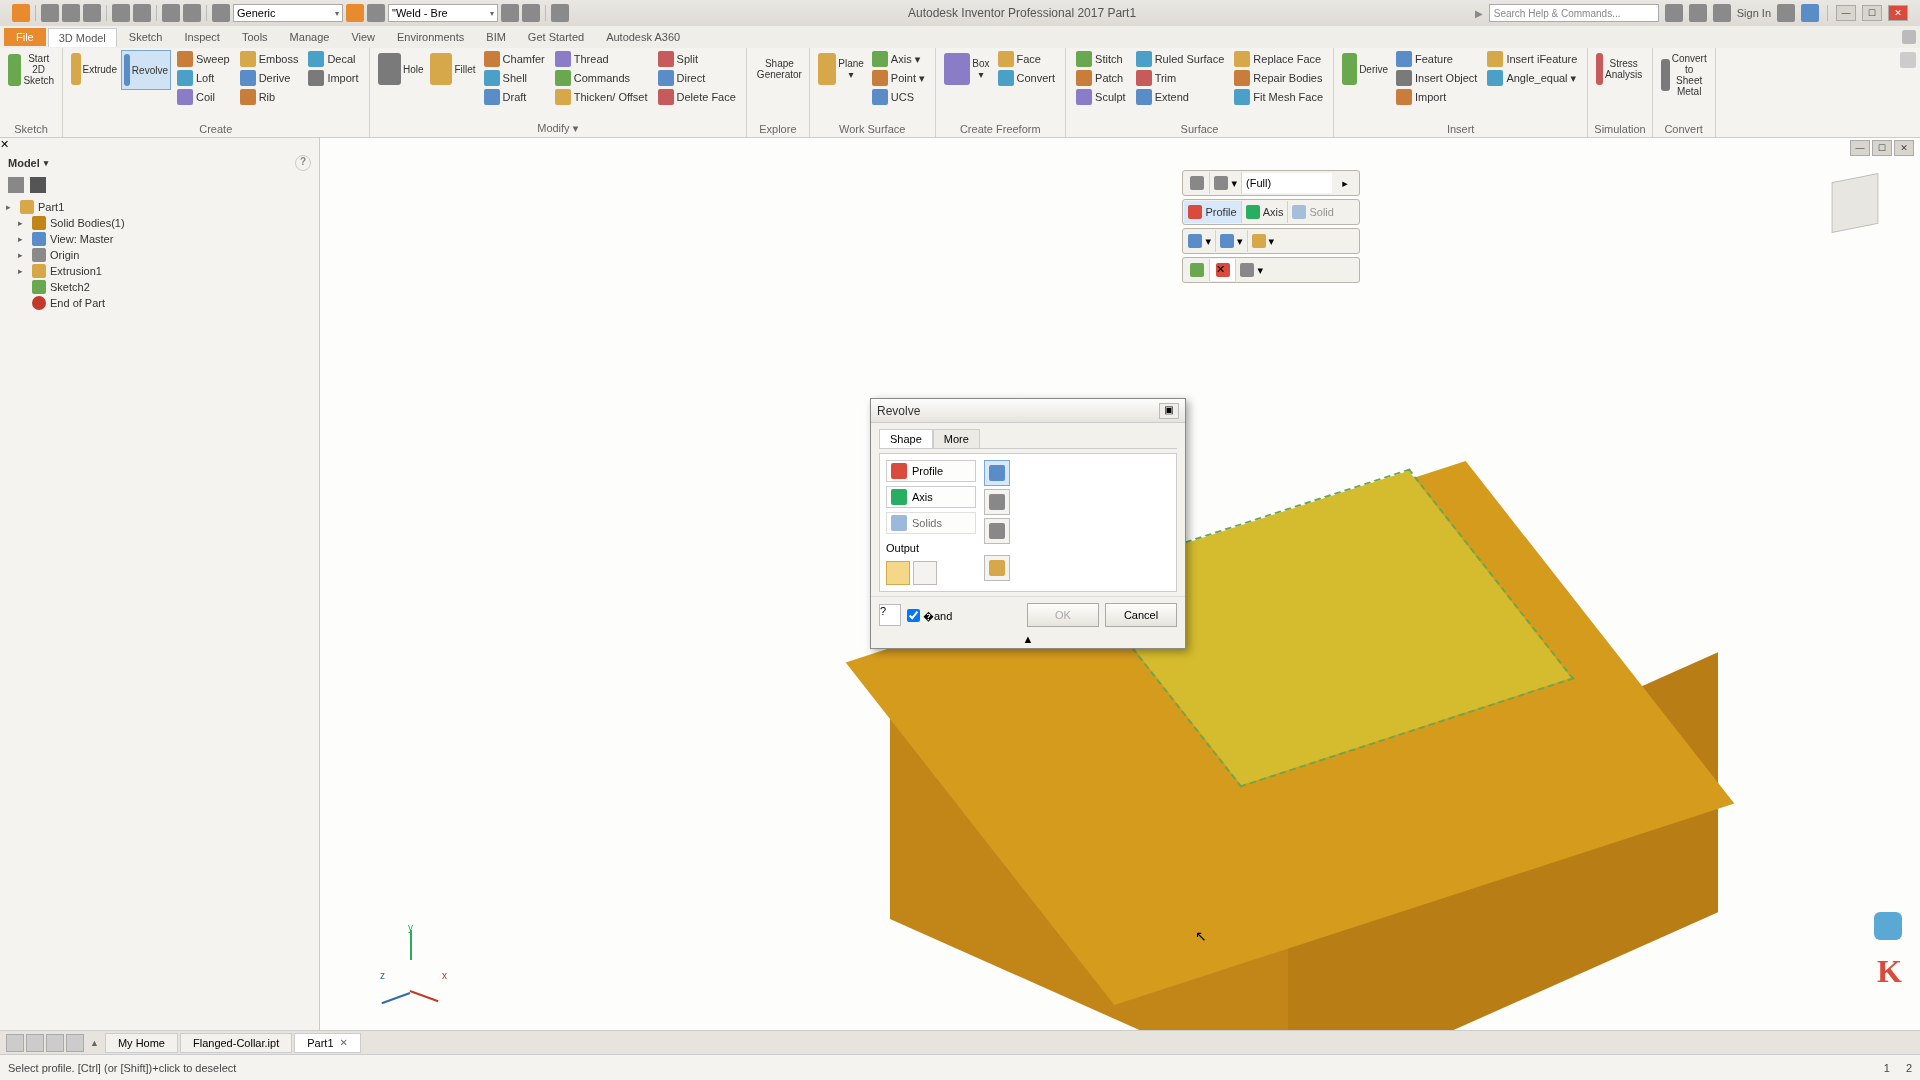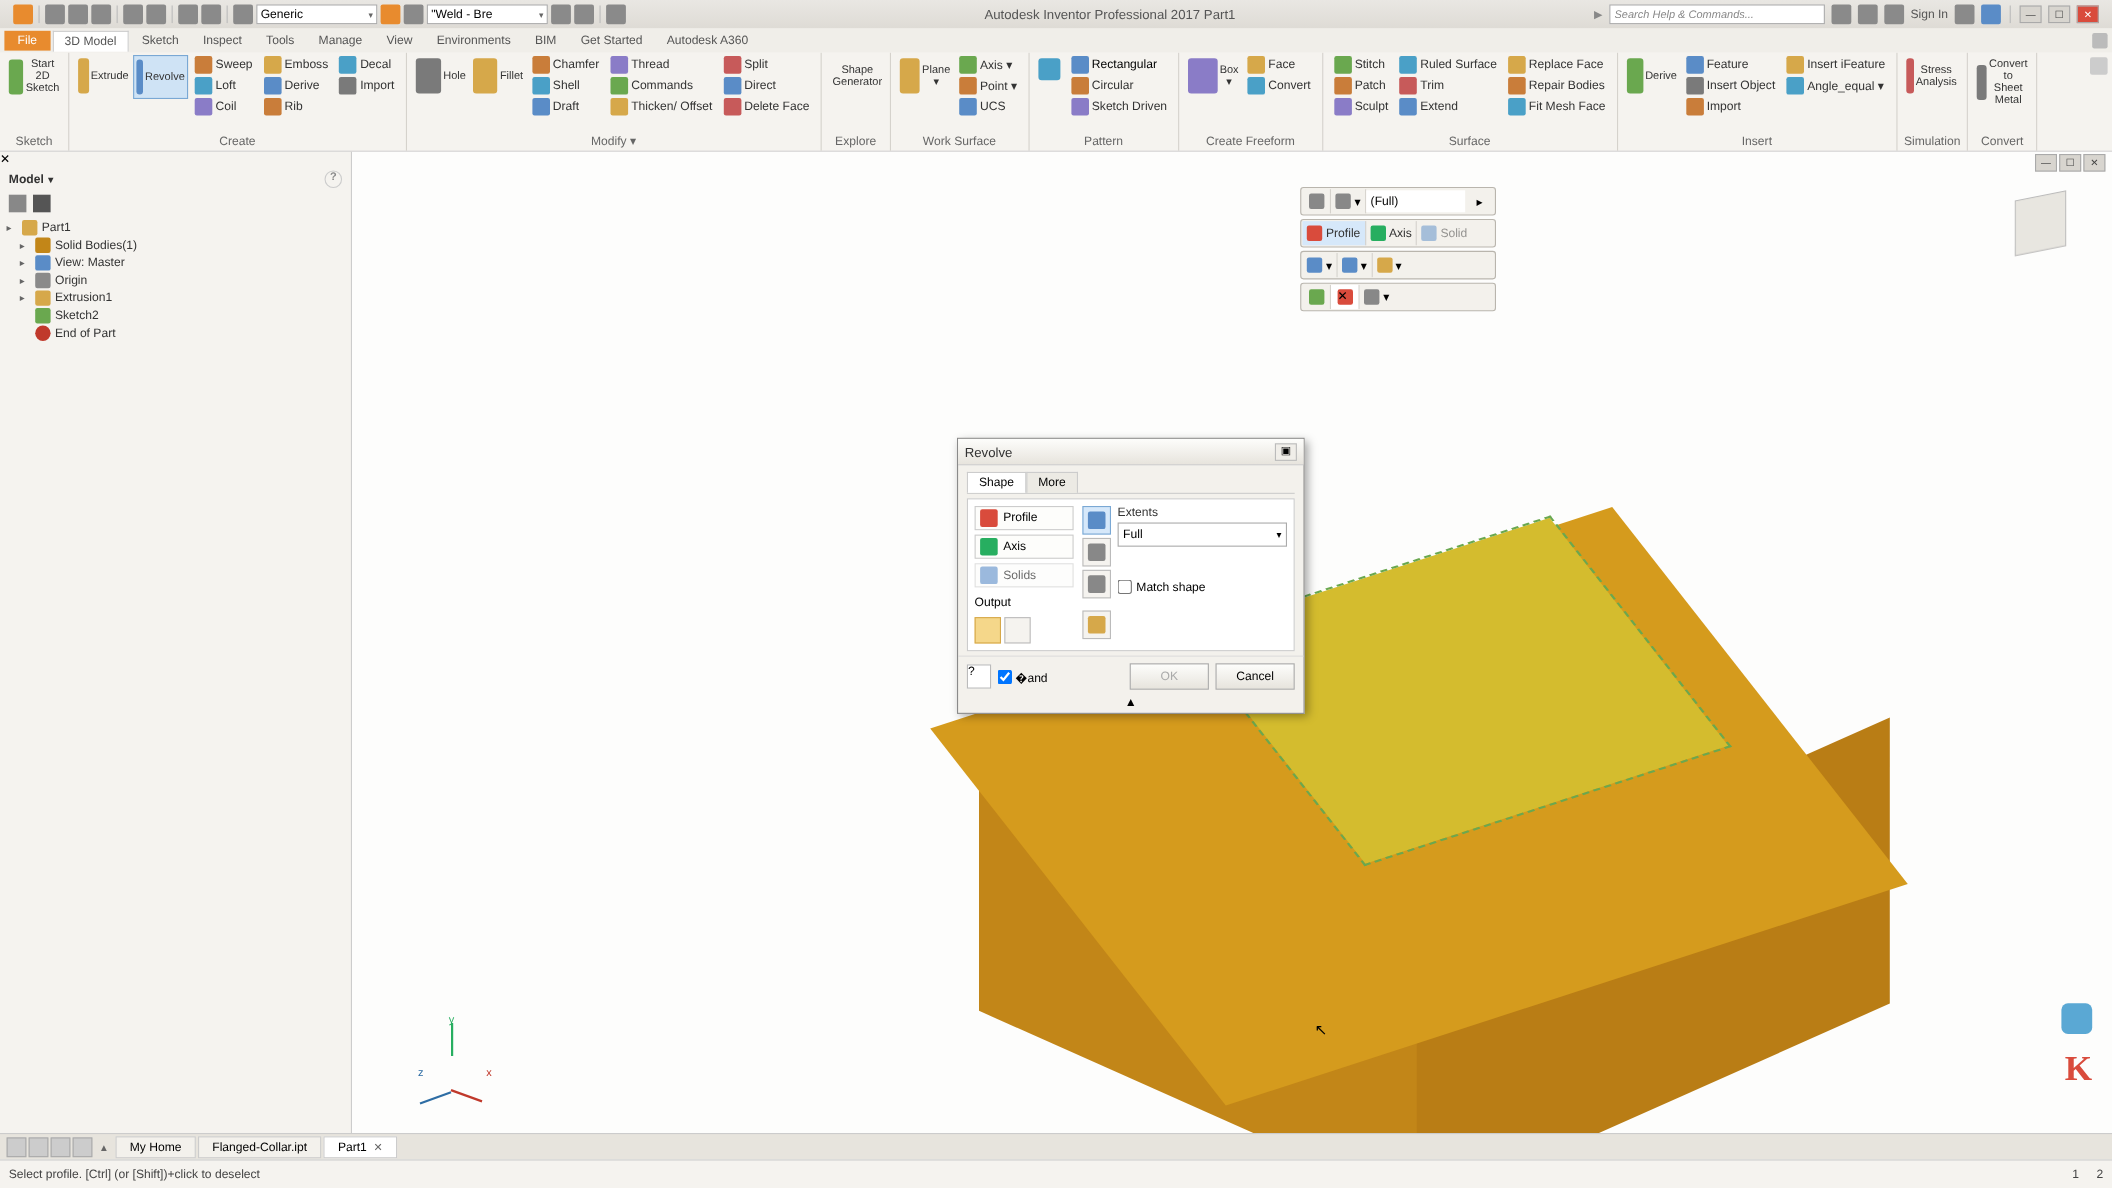--- a/index.html
+++ b/index.html
@@ -8,21 +8,21 @@
 
 .titlebar { height:26px; background:linear-gradient(#e9e7e3,#dedbd5); display:flex; align-items:center; padding:0 12px; gap:3px; }
 .tb-ico { width:18px; height:18px; background:#8a8a8a; border-radius:2px; display:inline-block; }
 .tb-ico.orange { background:#e88b2e; }
 .tb-ico.blue { background:#5a8cc7; }
 .tb-sep { width:1px; height:16px; background:#bbb; margin:0 2px; }
 .tb-drop { width:110px; height:18px; background:#fff; border:1px solid #aaa; font-size:10px; padding:0 3px; display:flex; align-items:center; justify-content:space-between; }
 .tb-drop::after { content:"▾"; font-size:8px; color:#666; }
 .titlebar .title-center { flex:1; text-align:center; color:#555; font-size:12px; }
 .titlebar .right { display:flex; align-items:center; gap:6px; }
-.search-help { width:196px; height:18px; background:#fff; border:1px solid #aaa; font-size:10px; padding:0 4px; color:#888; font-style:italic; }
+.search-help { width:170px; height:18px; background:#fff; border:1px solid #aaa; font-size:10px; padding:0 4px; color:#888; }
 .win-btn { width:20px; height:16px; background:#d8d5cf; border:1px solid #aaa; display:flex; align-items:center; justify-content:center; font-size:9px; color:#444; }
 .win-btn.close { background:#d94b3c; color:#fff; }
 
 
 .menubar { height:22px; background:#f0eee9; display:flex; align-items:center; padding:0 4px; gap:2px; }
 .file-tab { background:#e88b2e; color:#fff; padding:3px 12px; font-size:11px; }
 .menu-item { padding:3px 10px; color:#555; cursor:pointer; }
 .menu-item.active { background:#fff; border:1px solid #ccc; border-bottom:none; }
 
 
@@ -354,42 +354,20 @@
           </div>
         <div class="small-btn">
             <div class="ico c3"></div>
             <span class="txt">UCS</span>
           </div>
       </div>
     </div>
     <div class="label">Work Surface</div>
   </div>
 
-  <div class="ribbon-group">
-    <div class="buttons">
-      <div class="big-btn" style="width:26px">
-          <div class="ico c6" style="width:20px;height:20px"></div>
-        </div>
-      <div class="small-col">
-        <div class="small-btn">
-            <div class="ico c3"></div>
-            <span class="txtt">Rectangular</span>
-          </div>
-        <div class="small-btn">
-            <div class="ico c4"></div>
-            <span class="txt">Circular</span>
-          </div>
-        <div class="small-btn">
-            <div class="ico c5"></div>
-            <span class="txt">Sketch Driven</span>
-          </div>
-      </div>
-    </div>
-    <div class="label">Pattern</div>
-  </div>
 
   <div class="ribbon-group">
     <div class="buttons">
       <div class="big-btn">
           <div class="ico c5"></div>
           <div class="txt" style="white-space:pre-line">Box
 ▾</div>
         </div>
       <div class="small-col">
         <div class="small-btn">
@@ -676,30 +654,20 @@
             <div class="op-btn">
                 <span class="oico" style="background:#888"></span>
               </div>
             <div class="op-btn">
                 <span class="oico" style="background:#888"></span>
               </div>
             <div class="op-btn" style="margin-top:8px">
                 <span class="oico" style="background:#d6a84a"></span>
               </div>
           </div>
-          <div class="ext-col">
-            <span class="ext-lbl">Extents</span>
-            <div class="ext-drop">
-                <span>Full</span>
-              </div>
-            <div class="match-row">
-              <input type="checkbox" style="">
-              <span>Match shape</span>
-            </div>
-          </div>
         </div>
       </div>
       <div class="dlg-foot">
         <div class="help">?</div>
         <label class="chk">
             <input type="checkbox" checked="" style="">
             <span>�and</span>
           </label>
         <div class="spacer"></div>
         <button class="btn disabled">OK</button>

